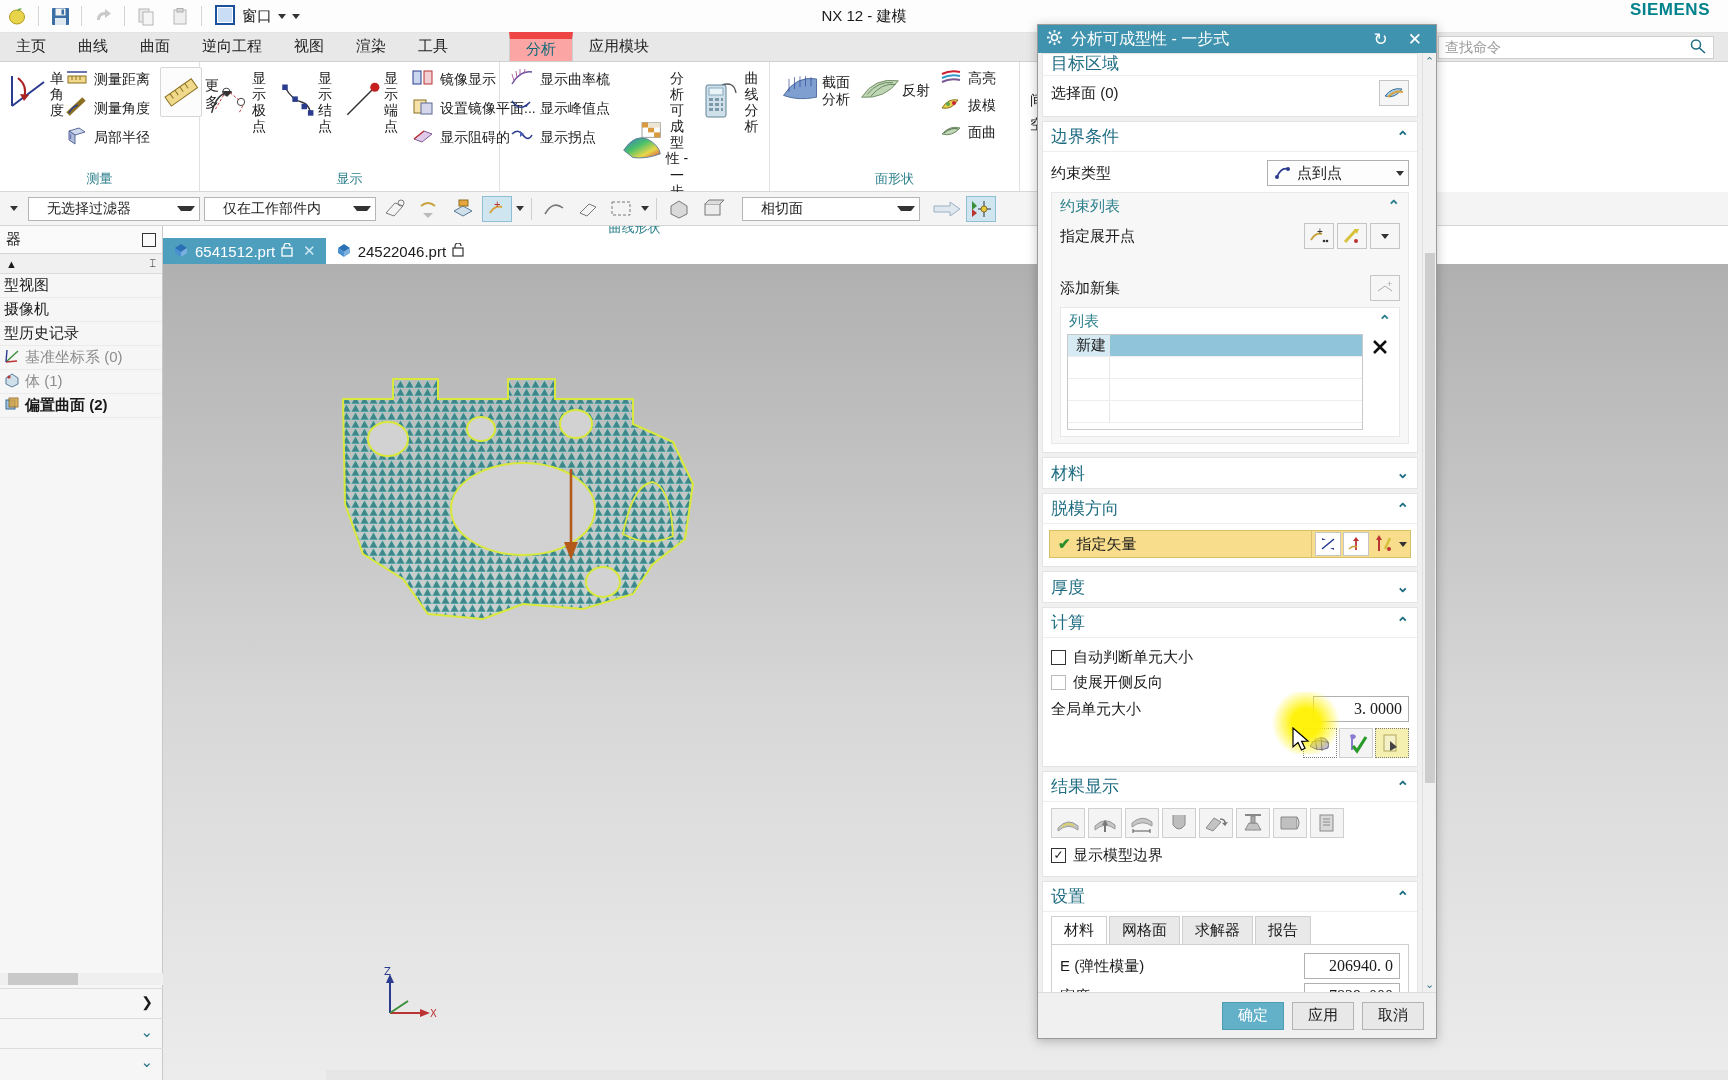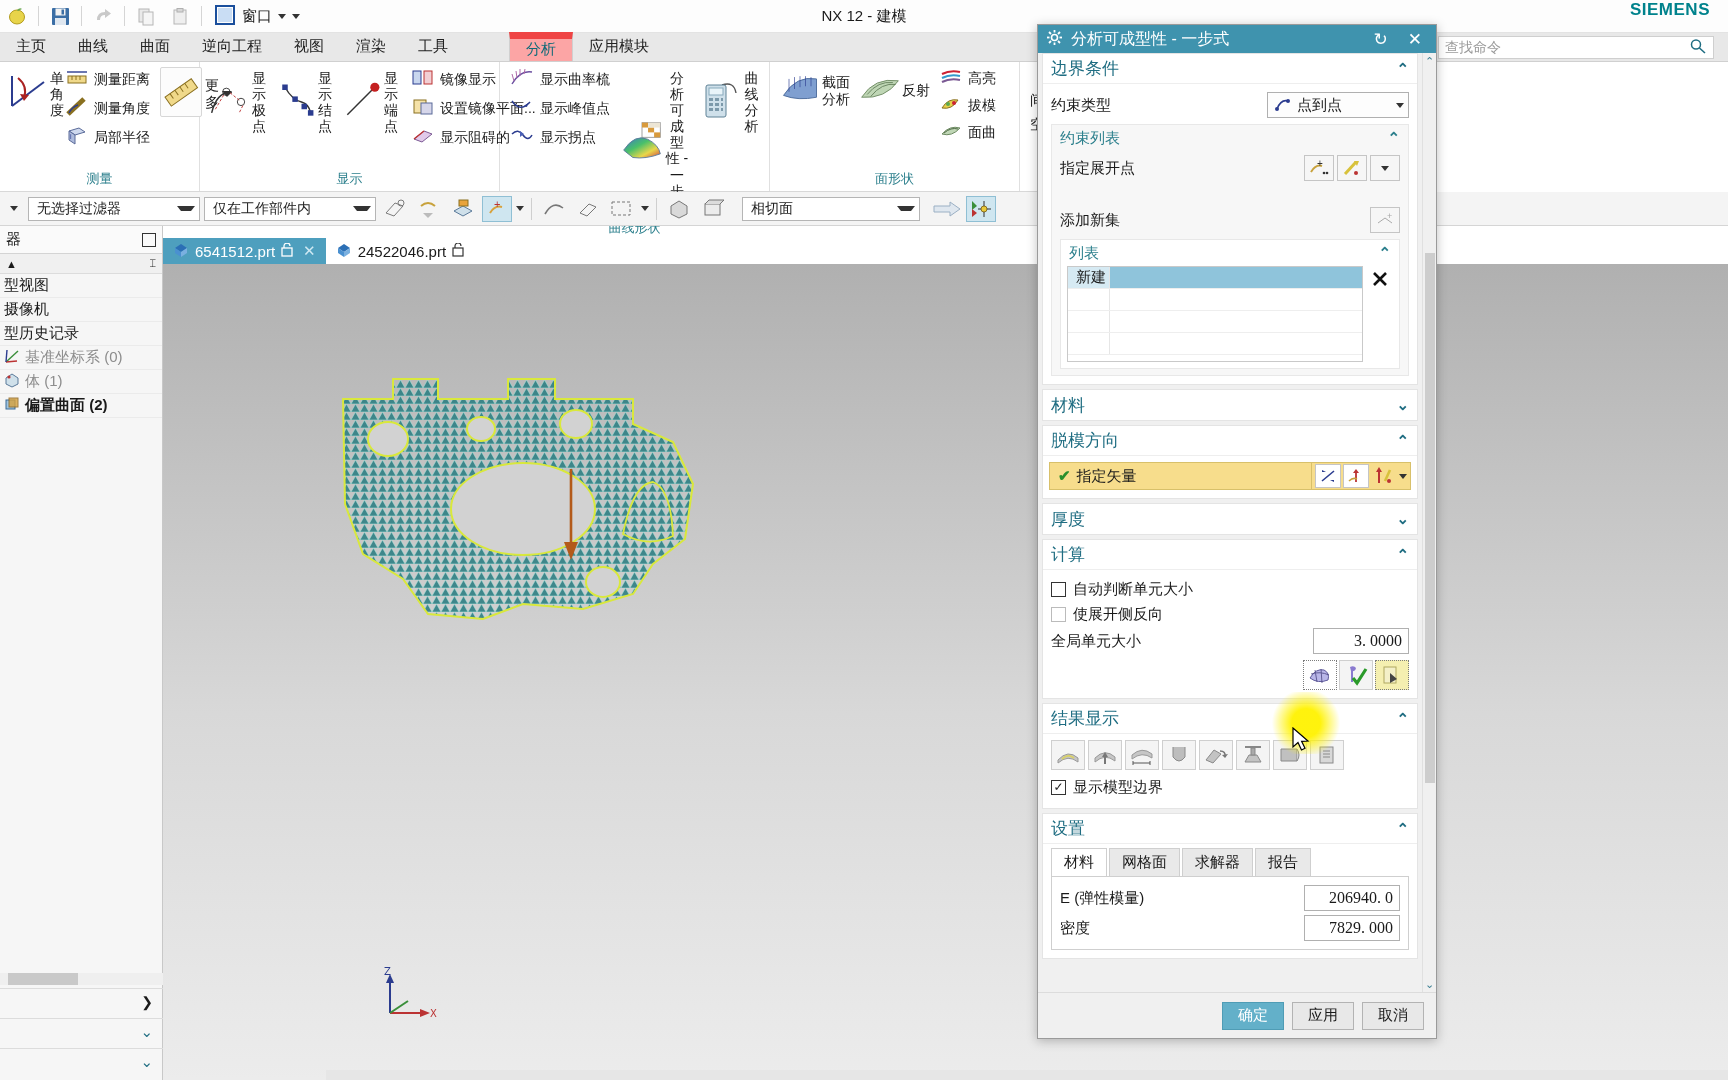--- a/index.html
+++ b/index.html
@@ -69,21 +69,21 @@
   .dncaret { width:0;height:0;border-left:5px solid transparent;border-right:5px solid transparent;border-top:6px solid #333; margin-top:3px;}
 
   
   #selbar {
     position:absolute; left:0; top:192px; width:1728px; height:34px;
     background:#f4f4f4; border-bottom:1px solid #d5d5d5;
     display:flex; align-items:center; gap:4px; padding-left:4px;
   }
   .combo {
     height:24px; background:#fff; border:1px solid #b5b5b5;
-    display:flex; align-items:center; padding:0 4px 0 8px; font-size:14px; color:#222;
+    display:flex; align-items:center; padding:0 4px 0 18px; font-size:14px; color:#222;
   }
   .combo .cc { margin-left:auto; padding-left:10px; }
   .tbtn { width:30px;height:26px; display:flex;align-items:center;justify-content:center; }
   .tbtn.sel { background:#cfe6f0; border:1px solid #8fbfd4; }
   .vsep { width:1px;height:22px;background:#cfcfcf;margin:0 3px; }
 
   
   #leftpanel {
     position:absolute; left:0; top:226px; width:163px; height:854px;
     background:#f6f6f6; border-right:1px solid #c8c8c8;
@@ -893,20 +893,36 @@
     </span>
     <span>分析可成型性 - 一步式</span>
     <span class="spacer"></span>
     <span class="tb">↻</span>
     <span class="tb">✕</span>
   </div>
 
   <div id="dlg-body">
     <div id="dlg-scrollarea">
 
+      <div class="sec" style="margin-top:0">
+        <div class="sec-head" style="height:22px;overflow:hidden;align-items:flex-end">目标区域</div>
+        <div class="sec-body" style="padding-top:2px">
+          <div class="frow">
+            <span class="lbl">选择面 (0)</span>
+            <span class="ctl">
+              <span class="sqbtn">
+                <svg width="22" height="18" viewBox="0 0 22 18">
+                    <path d="M2 12 Q9 3 19 5 Q12 15 2 12z" fill="#a8cfe6" stroke="#3a6a95"></path>
+                    <path d="M5 13 Q12 6 20 8" stroke="#d8a23c" stroke-width="2" fill="none"></path>
+                  </svg>
+              </span>
+            </span>
+          </div>
+        </div>
+      </div>
 
       <div class="sec">
         <div class="sec-head">
           <span>边界条件</span>
           <span class="ch">⌃</span>
         </div>
         <div class="sec-body">
           <div class="frow">
             <span class="lbl">约束类型</span>
             <span class="ctl">

